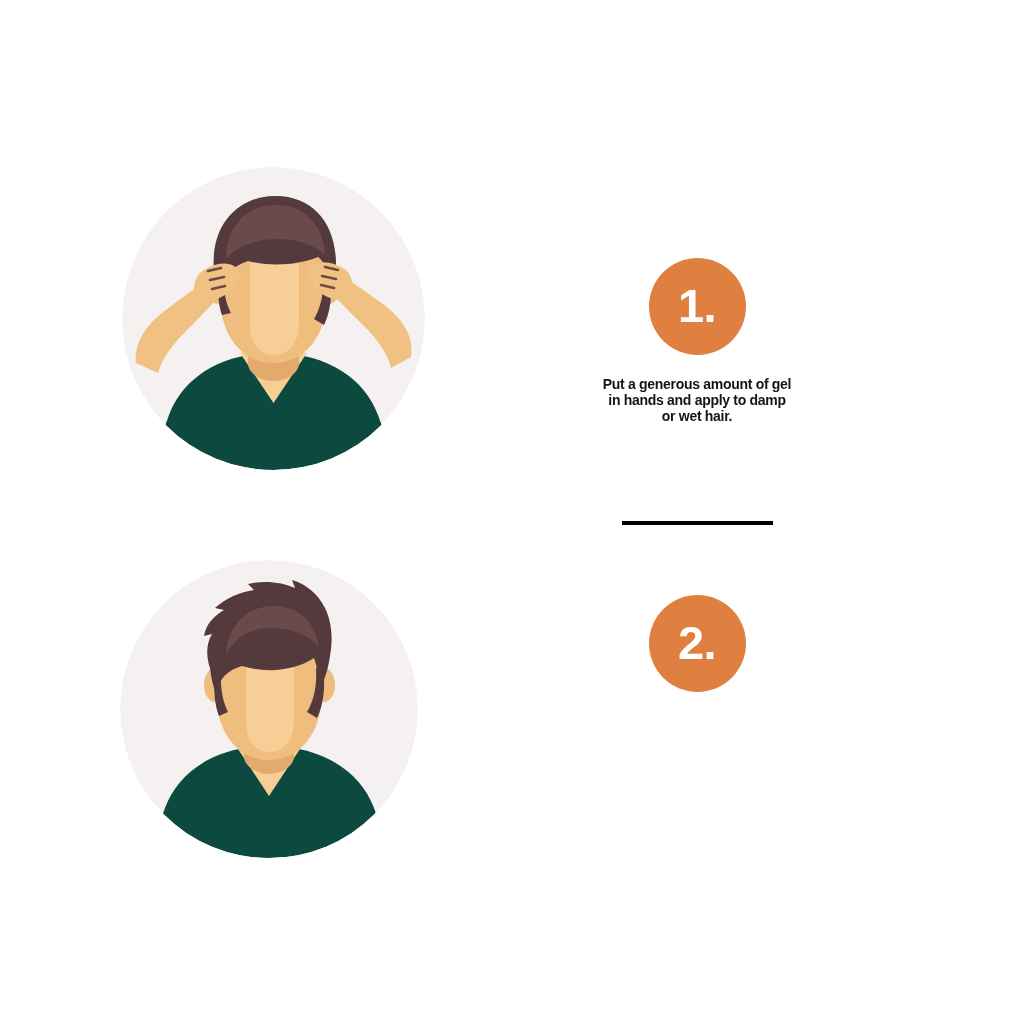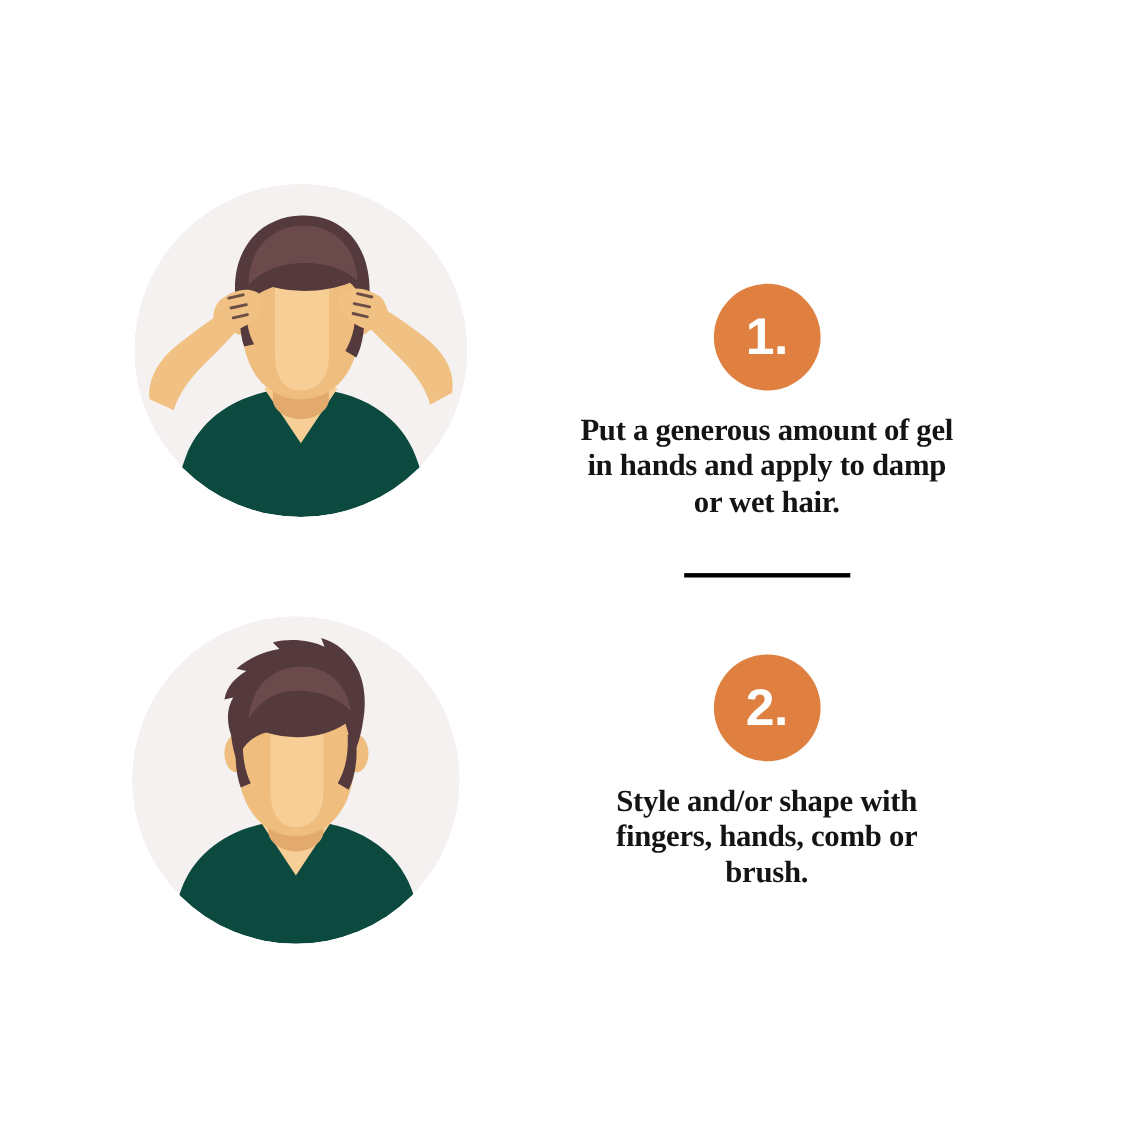--- a/index.html
+++ b/index.html
@@ -70,26 +70,26 @@
     line-height: 1;
     letter-spacing: -0.5px;
     font-family: "Liberation Sans", "DejaVu Sans", sans-serif;
     transform: translateY(-1px);
   }
 
   .step-text {
     margin: 21px auto 0;
     width: 340px;
     color: #141414;
-    font-size: 28px;
+    font-size: 14px;
     font-weight: 700;
     line-height: 1.16;
     letter-spacing: -0.3px;
     white-space: pre-line;
-    font-family: Liberation Serif, serif;
+    font-family: Liberation Sans, sans-serif;
   }
 
   
   #step-divider {
     position: absolute;
     left: 622px;
     top: 521px;
     width: 151px;
     height: 4px;
     background: #000000;
@@ -201,17 +201,15 @@
 in hands and apply to damp
 or wet hair.</div>
   </div>
 
   <div id="step-divider"></div>
 
   <div class="step" id="step-block-2">
     <div class="badge">
       <span class="badge-label">2.</span>
     </div>
-    <div class="step-text">Style and/or shape with
-fingers, hands, comb or brush.</div>
   </div>
 
 </div>
 
 </body></html>

